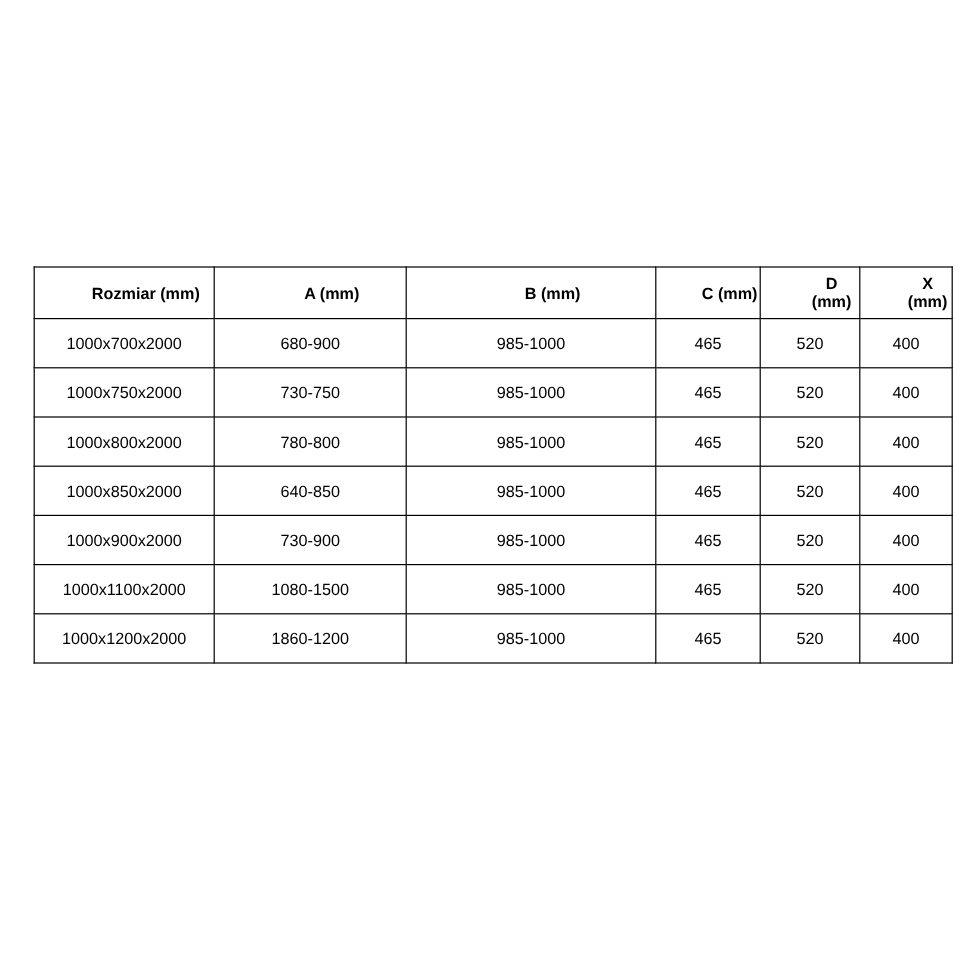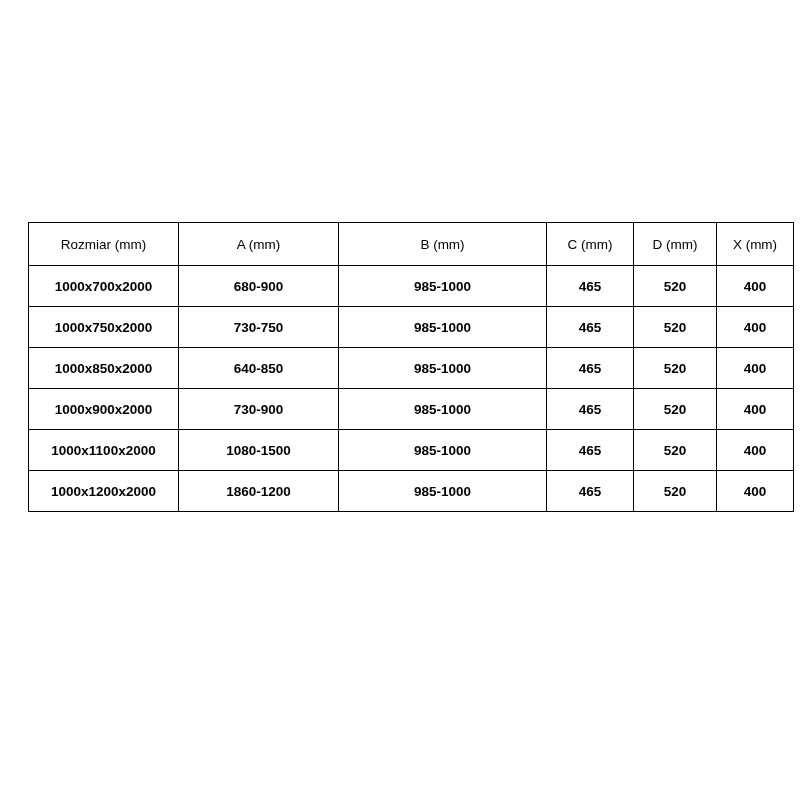--- a/index.html
+++ b/index.html
@@ -35,25 +35,26 @@
   table.spec td {
     border: 1px solid #000000;
     text-align: center;
     vertical-align: middle;
     padding: 0;
     height: 40px;
     font-size: 13.5px;
     color: #000000;
   }
   table.spec th {
-    font-weight: normal;
+    font-weight: bold;
     height: 42px;
+    padding-left: 36px;
   }
   table.spec td {
-    font-weight: bold;
+    font-weight: normal;
     margin-left: 38px;
   }
   
   col.c0 { width: 150px; }
   col.c1 { width: 160px; }
   col.c2 { width: 208px; }
   col.c3 { width: 87px; }
   col.c4 { width: 83px; }
   col.c5 { width: 77px; }
 </style>
@@ -92,20 +93,28 @@
         </tr>
         <tr>
           <td>1000x750x2000</td>
           <td>730-750</td>
           <td>985-1000</td>
           <td>465</td>
           <td>520</td>
           <td>400</td>
         </tr>
         <tr>
+          <td>1000x800x2000</td>
+          <td>780-800</td>
+          <td>985-1000</td>
+          <td>465</td>
+          <td>520</td>
+          <td>400</td>
+        </tr>
+        <tr>
           <td>1000x850x2000</td>
           <td>640-850</td>
           <td>985-1000</td>
           <td>465</td>
           <td>520</td>
           <td>400</td>
         </tr>
         <tr>
           <td>1000x900x2000</td>
           <td>730-900</td>

